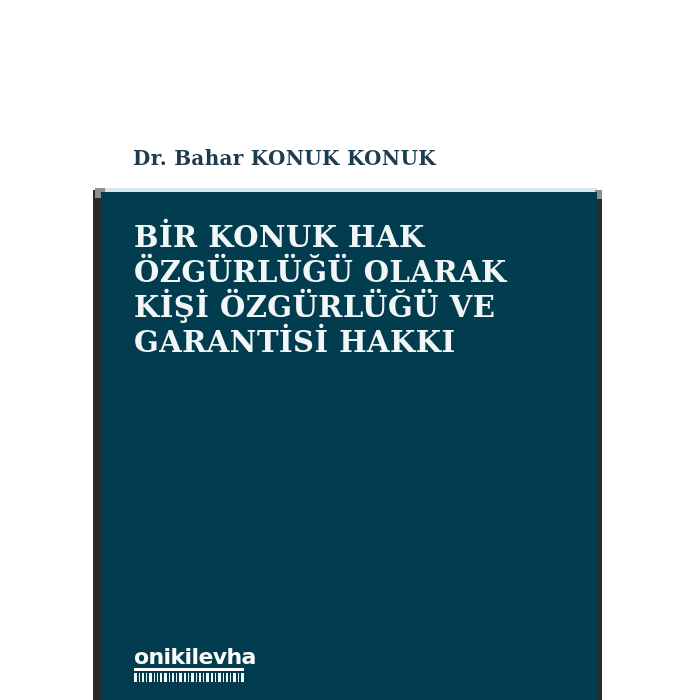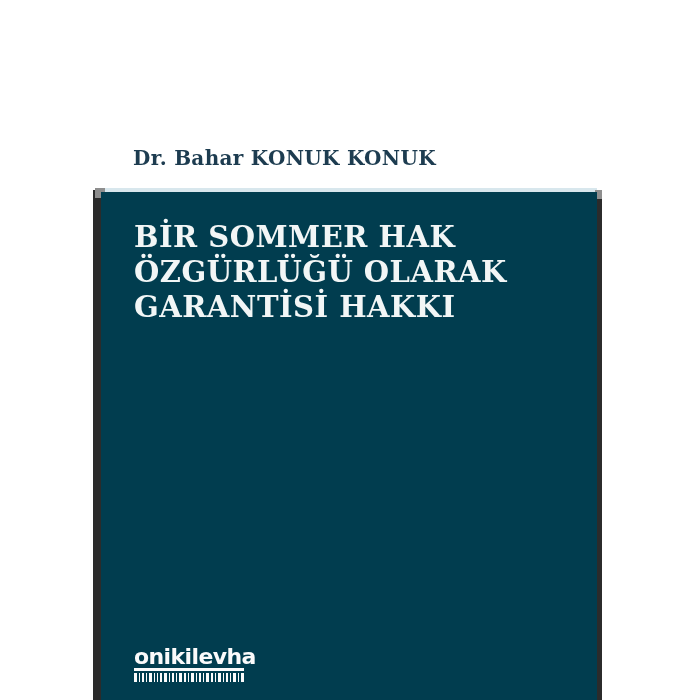--- a/index.html
+++ b/index.html
@@ -119,22 +119,23 @@
 
   <div class="top-highlight"></div>
   <div class="edge-left"></div>
   <div class="edge-right"></div>
   <div class="corner corner-left"></div>
   <div class="corner corner-right"></div>
 
   <div class="panel">
 
     <h1 class="title">
-      <span class="line">BİR SOMMER HAK</span>
+      <span class="line">BİR KONUK HAK</span>
       <span class="line">ÖZGÜRLÜĞÜ OLARAK</span>
+      <span class="line">KİŞİ ÖZGÜRLÜĞÜ VE</span>
       <span class="line">GARANTİSİ HAKKI</span>
     </h1>
 
     <div class="logo">
       <div class="logo-text">onikilevha</div>
       <div class="logo-rule"></div>
       <svg class="barcode" viewBox="0 0 110 9" preserveAspectRatio="none" aria-hidden="true">
         <rect x="0" y="0" width="3" height="9"></rect>
         <rect x="5" y="0" width="1" height="9"></rect>
         <rect x="8" y="0" width="2" height="9"></rect>

